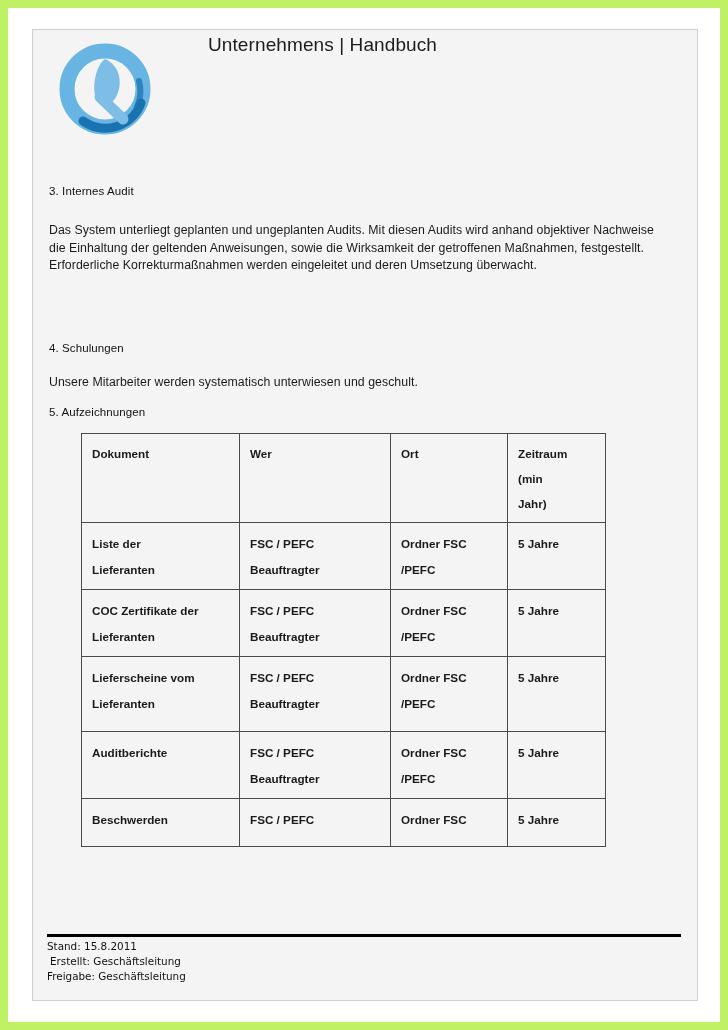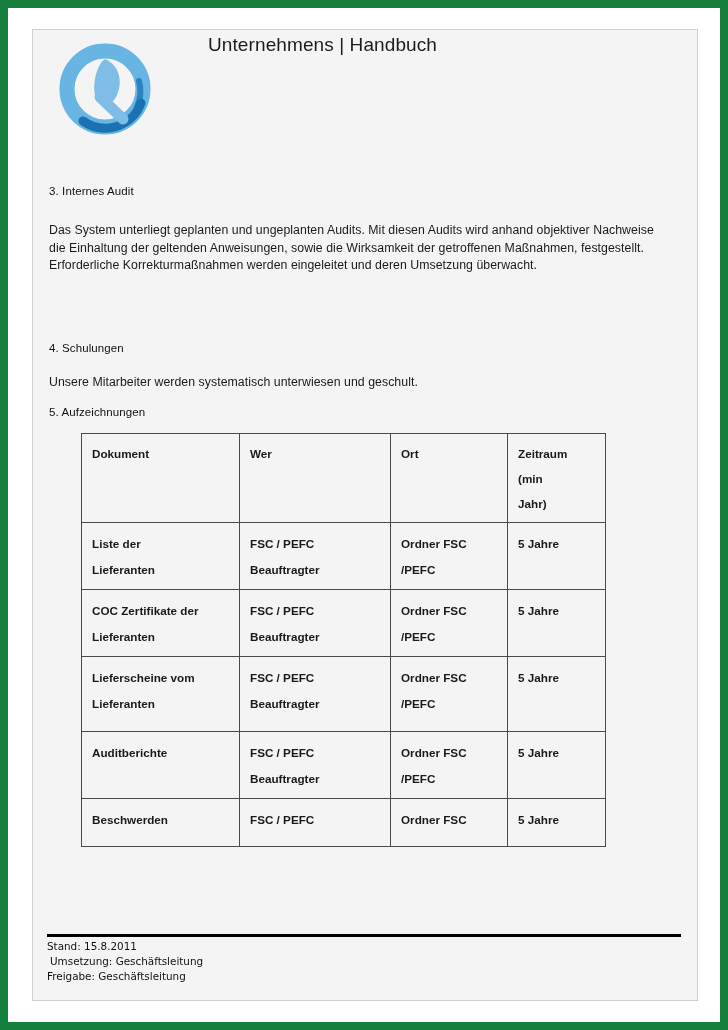--- a/index.html
+++ b/index.html
@@ -16,21 +16,21 @@
     overflow: hidden;
     position: relative;
   }
 
   
   .page-surround {
     position: absolute;
     left: 0; top: 0;
     width: 728px;
     height: 1030px;
-    background: #15803d;
+    background: #bef264;
   }
   .page-white-margin {
     position: absolute;
     left: 8px; top: 8px;
     width: 712px;
     height: 1014px;
     background: #ffffff;
   }
 
   
@@ -328,19 +328,19 @@
           </tr>
 
         </tbody>
       </table>
     </div>
 
     <div class="doc-footer">
       <div class="footer-rule"></div>
       <div class="footer-lines">
         <span class="f-line">Stand: 15.8.2011</span>
-        <span class="f-line indent">Umsetzung: Geschäftsleitung</span>
+        <span class="f-line indent">Erstellt: Geschäftsleitung</span>
         <span class="f-line">Freigabe: Geschäftsleitung</span>
       </div>
     </div>
 
   </div>
 </div>
 
 </body></html>

